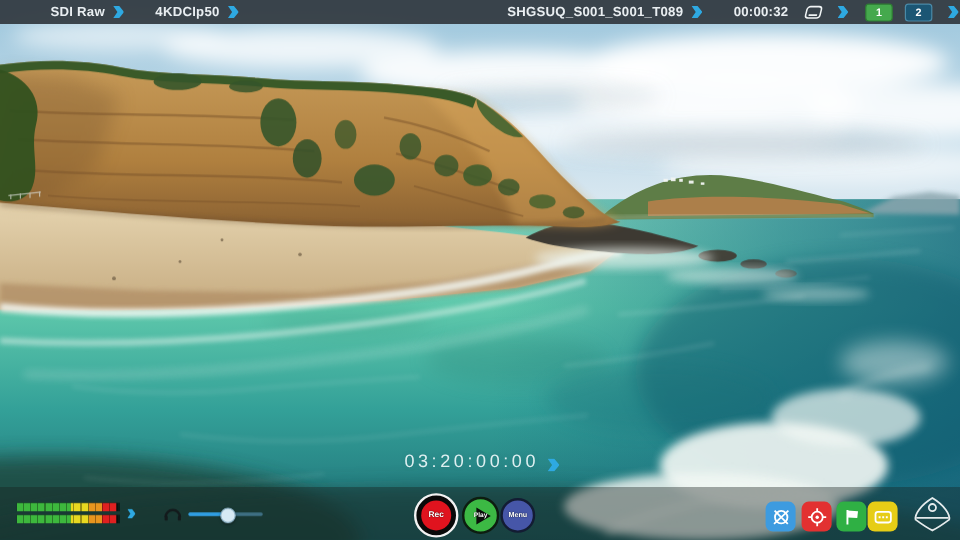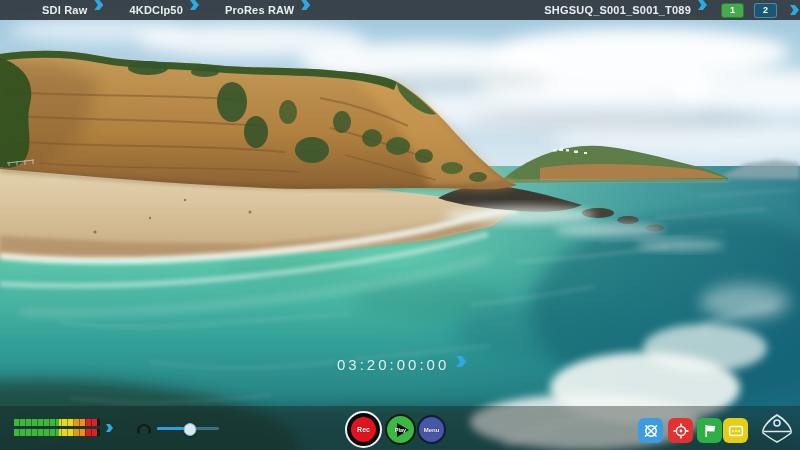--- a/index.html
+++ b/index.html
@@ -6,35 +6,35 @@
   .screen{position:relative;width:800px;height:450px;overflow:hidden;
           font-family:"Liberation Sans",sans-serif;-webkit-font-smoothing:antialiased;}
   .scene{position:absolute;inset:0;}
 
   
   .topbar{position:absolute;left:0;top:0;width:800px;height:20px;
           background:rgba(50,57,64,0.93);display:flex;align-items:center;
           justify-content:space-between;z-index:5;}
   .tb-left{display:flex;align-items:center;gap:26px;padding-left:42px;}
   .tb-right{display:flex;align-items:center;padding-right:1px;}
-  .tb-item{display:flex;align-items:flex-start;gap:7px;cursor:default;}
+  .tb-item{display:flex;align-items:center;gap:7px;cursor:default;}
   .tb-label{color:#e9eef1;font-size:11px;font-weight:bold;letter-spacing:.2px;line-height:20px;}
   .chv{display:inline-block;width:9px;height:10px;background:#2ea9e2;
        clip-path:polygon(0 0,55% 0,100% 50%,55% 100%,0 100%,38% 50%);}
   .chv.sm{width:7px;height:8px;}
   .grp-time{display:flex;align-items:center;margin-left:26px;}
   .grp-slots{display:flex;align-items:center;margin-left:14px;}
   .disk{margin-left:5px;display:block;}
   .badge{min-width:21px;height:13px;border-radius:3px;display:flex;align-items:center;
          justify-content:center;color:#fff;font-size:9px;font-weight:bold;}
   .badge1{background:#45a94d;border:1px solid #2e7d33;margin-right:3px;}
   .badge2{background:#1b5674;border:1px solid rgba(120,190,220,.5);}
 
   
-  .vp-tc{position:absolute;left:337px;top:356px;display:flex;align-items:flex-start;gap:7px;z-index:4;}
+  .vp-tc{position:absolute;left:337px;top:376px;display:flex;align-items:flex-end;gap:7px;z-index:4;}
   .vp-tc span{color:rgba(238,248,250,.92);font-size:15px;font-weight:500;letter-spacing:3px;
               text-shadow:0 0 3px rgba(40,120,120,.5);}
   .vp-tc .chv{width:10px;height:11px;}
 
   
   .bottombar{position:absolute;left:0;top:406px;width:800px;height:44px;
              background:rgba(24,31,28,0.38);z-index:3;}
   .meters{position:absolute;left:14px;top:419px;z-index:6;cursor:default;}
   .meter{position:relative;width:86px;height:7px;background:rgba(0,0,0,.5);margin-bottom:3px;overflow:hidden;}
   .meter .seg{height:100%;float:left;}
@@ -246,29 +246,35 @@
   <div class="topbar">
     <div class="tb-left">
       <div class="tb-item">
         <span class="tb-label">SDI Raw</span>
         <span class="chv"></span>
       </div>
       <div class="tb-item">
         <span class="tb-label">4KDCIp50</span>
         <span class="chv"></span>
       </div>
-      <div class="tb-item">
-        <span class="tb-label">ProRes RAW</span>
-        <span class="chv"></span>
-      </div>
     </div>
     <div class="tb-right">
       <div class="tb-item">
         <span class="tb-label">SHGSUQ_S001_S001_T089</span>
         <span class="chv"></span>
+      </div>
+      <div class="tb-item grp-time">
+        <span class="tb-label">00:00:32</span>
+        <svg class="disk" width="18" height="13" viewBox="0 0 18 13">
+          <g transform="skewX(-14)" fill="none" stroke="#f0f4f5" stroke-width="1.3">
+            <rect x="4.5" y="1.5" width="12" height="9.5" rx="2.5"></rect>
+            <path d="M7,8.6 L14,8.6"></path>
+          </g>
+        </svg>
+        <span class="chv" style="margin-left:4px"></span>
       </div>
       <div class="tb-item grp-slots">
         <span class="badge badge1">1</span>
         <span class="badge badge2">2</span>
         <span class="chv" style="margin-left:6px"></span>
       </div>
     </div>
   </div>
 
   <div class="vp-tc">

